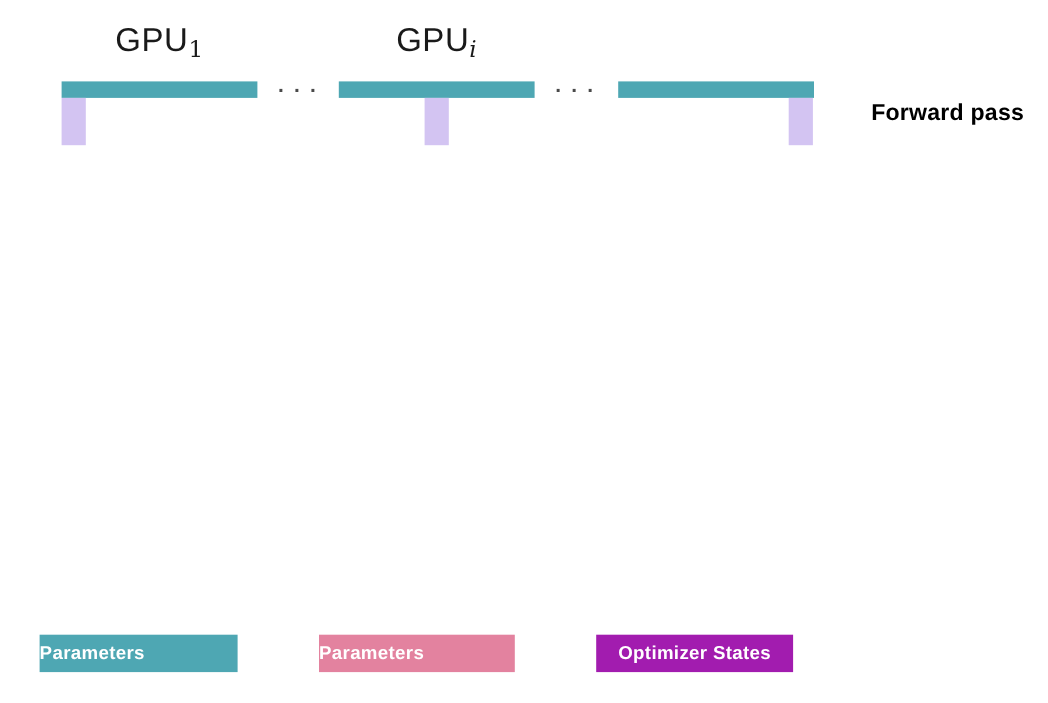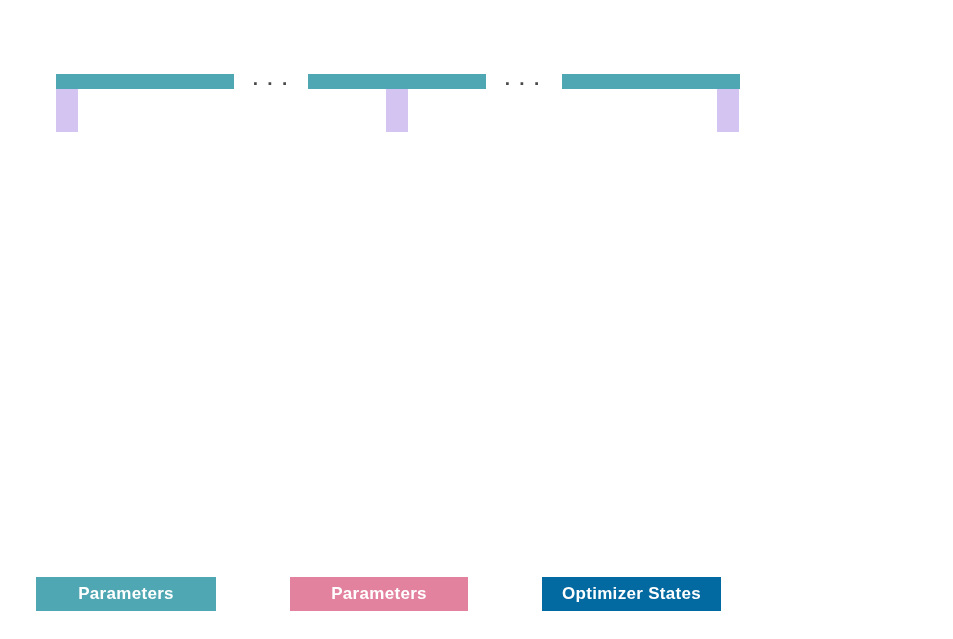--- a/index.html
+++ b/index.html
@@ -84,48 +84,50 @@
     color: #000000;
     letter-spacing: 0.2px;
     white-space: nowrap;
   }
 
   
   .legend-box {
     position: absolute;
     top: 577px;
     height: 34px;
-    text-align: center;
     line-height: 34px;
     color: #ffffff;
     font-size: 17px;
     font-weight: 700;
     letter-spacing: 0.3px;
     white-space: nowrap;
   }
   .legend-parameters { left: 36px;  width: 180px; }
   .legend-gradients  { left: 290px; width: 178px; }
   .legend-optimizer  { left: 542px; width: 179px; }
 </style>
 </head>
 <body>
 
 <div class="canvas">
 
+  <div class="gpu-label label-1"><span>GPU</span><span class="sub upright">1</span></div>
   <div class="param-bar bar-1" style="background-color: rgb(78, 167, 179);"></div>
   <div class="opt-shard shard-1" style="background-color: rgb(211, 196, 242);"></div>
 
   <div class="dots dots-1">. . .</div>
 
+  <div class="gpu-label label-2"><span>GPU</span><span class="sub italic">i</span></div>
   <div class="param-bar bar-2" style="background-color: rgb(78, 167, 179);"></div>
   <div class="opt-shard shard-2" style="background-color: rgb(211, 196, 242);"></div>
 
   <div class="dots dots-2">. . .</div>
 
   <div class="param-bar bar-3" style="background-color: rgb(78, 167, 179);"></div>
   <div class="opt-shard shard-3" style="background-color: rgb(211, 196, 242);"></div>
 
+  <div class="phase-label">Forward pass</div>
 
   <div class="legend-box legend-parameters" style="background-color: rgb(78, 167, 179);">Parameters</div>
   <div class="legend-box legend-gradients" style="background-color: rgb(227, 130, 159);">Parameters</div>
-  <div class="legend-box legend-optimizer" style="background-color: #0369a1;">Optimizer States</div>
+  <div class="legend-box legend-optimizer" style="background-color: #a21caf; padding-left: 20px;">Optimizer States</div>
 
 </div>
 
 </body></html>

